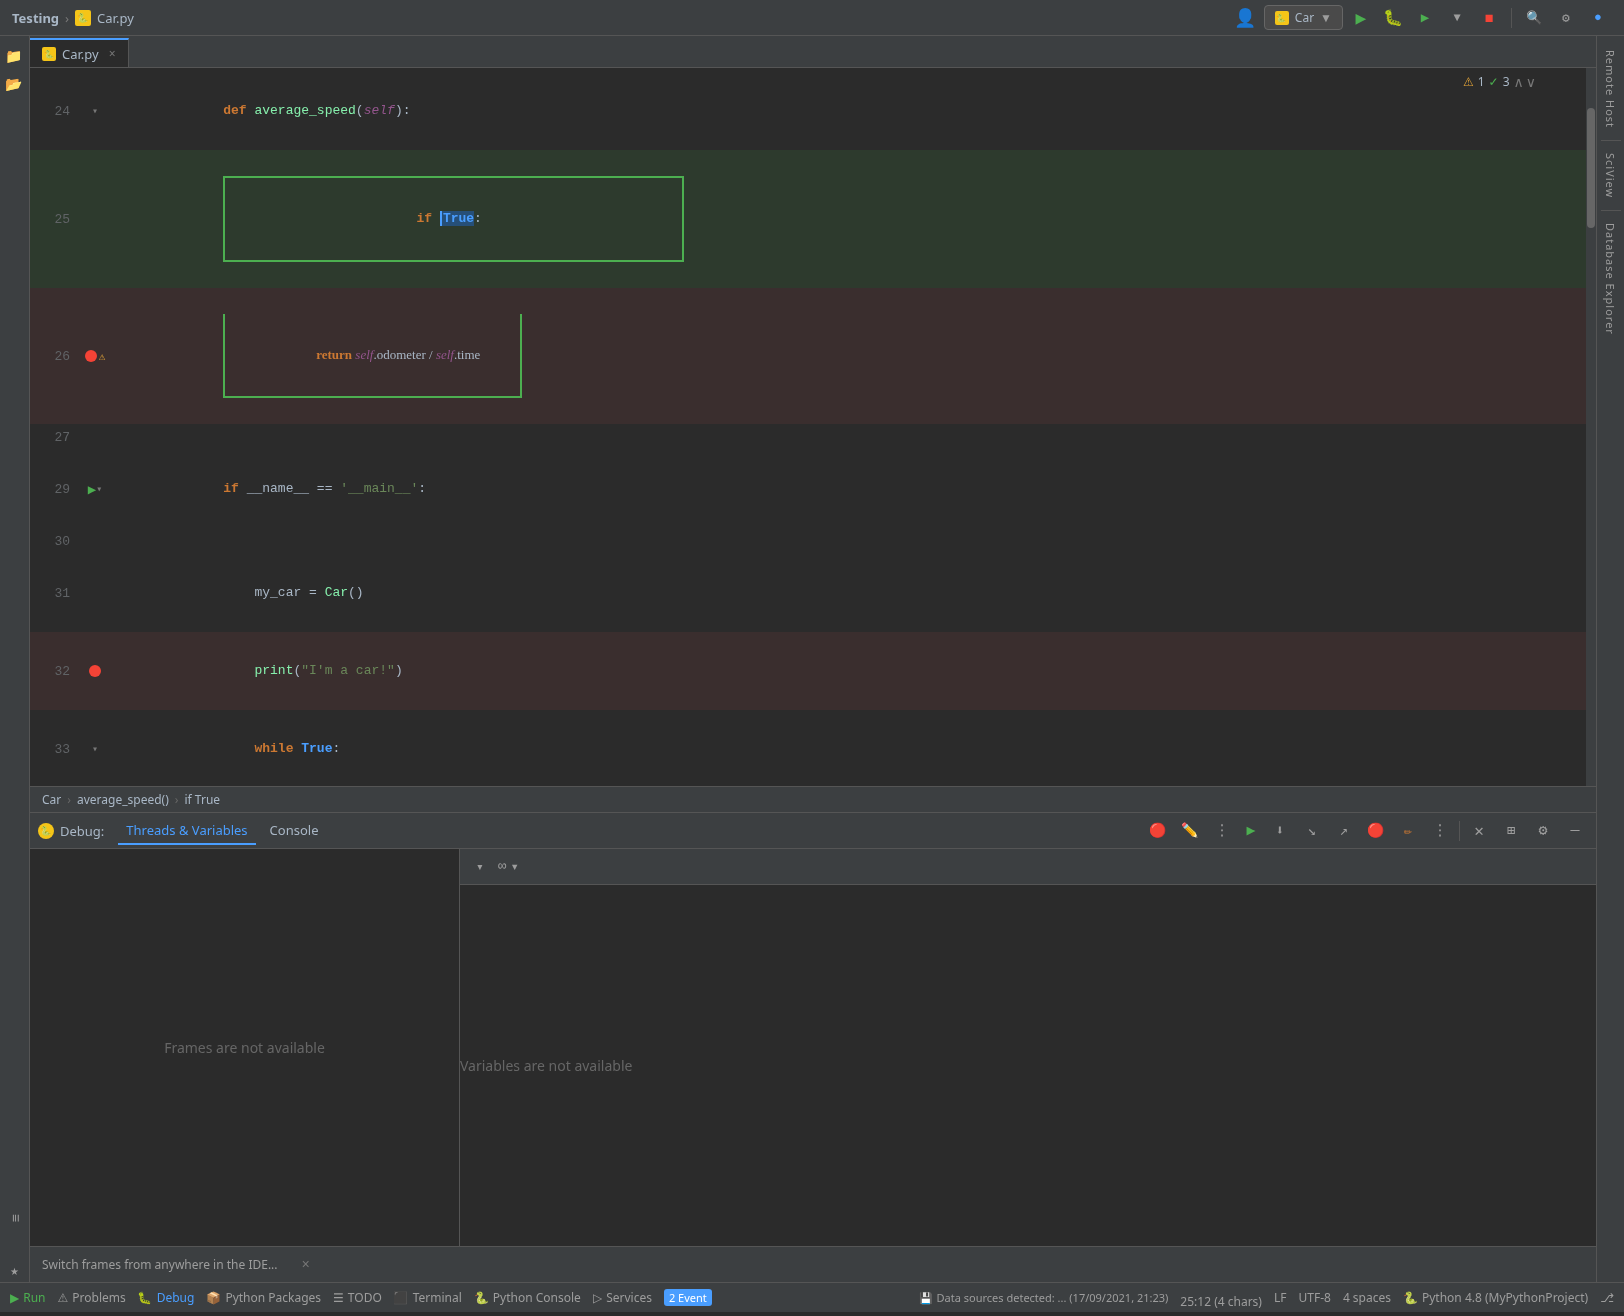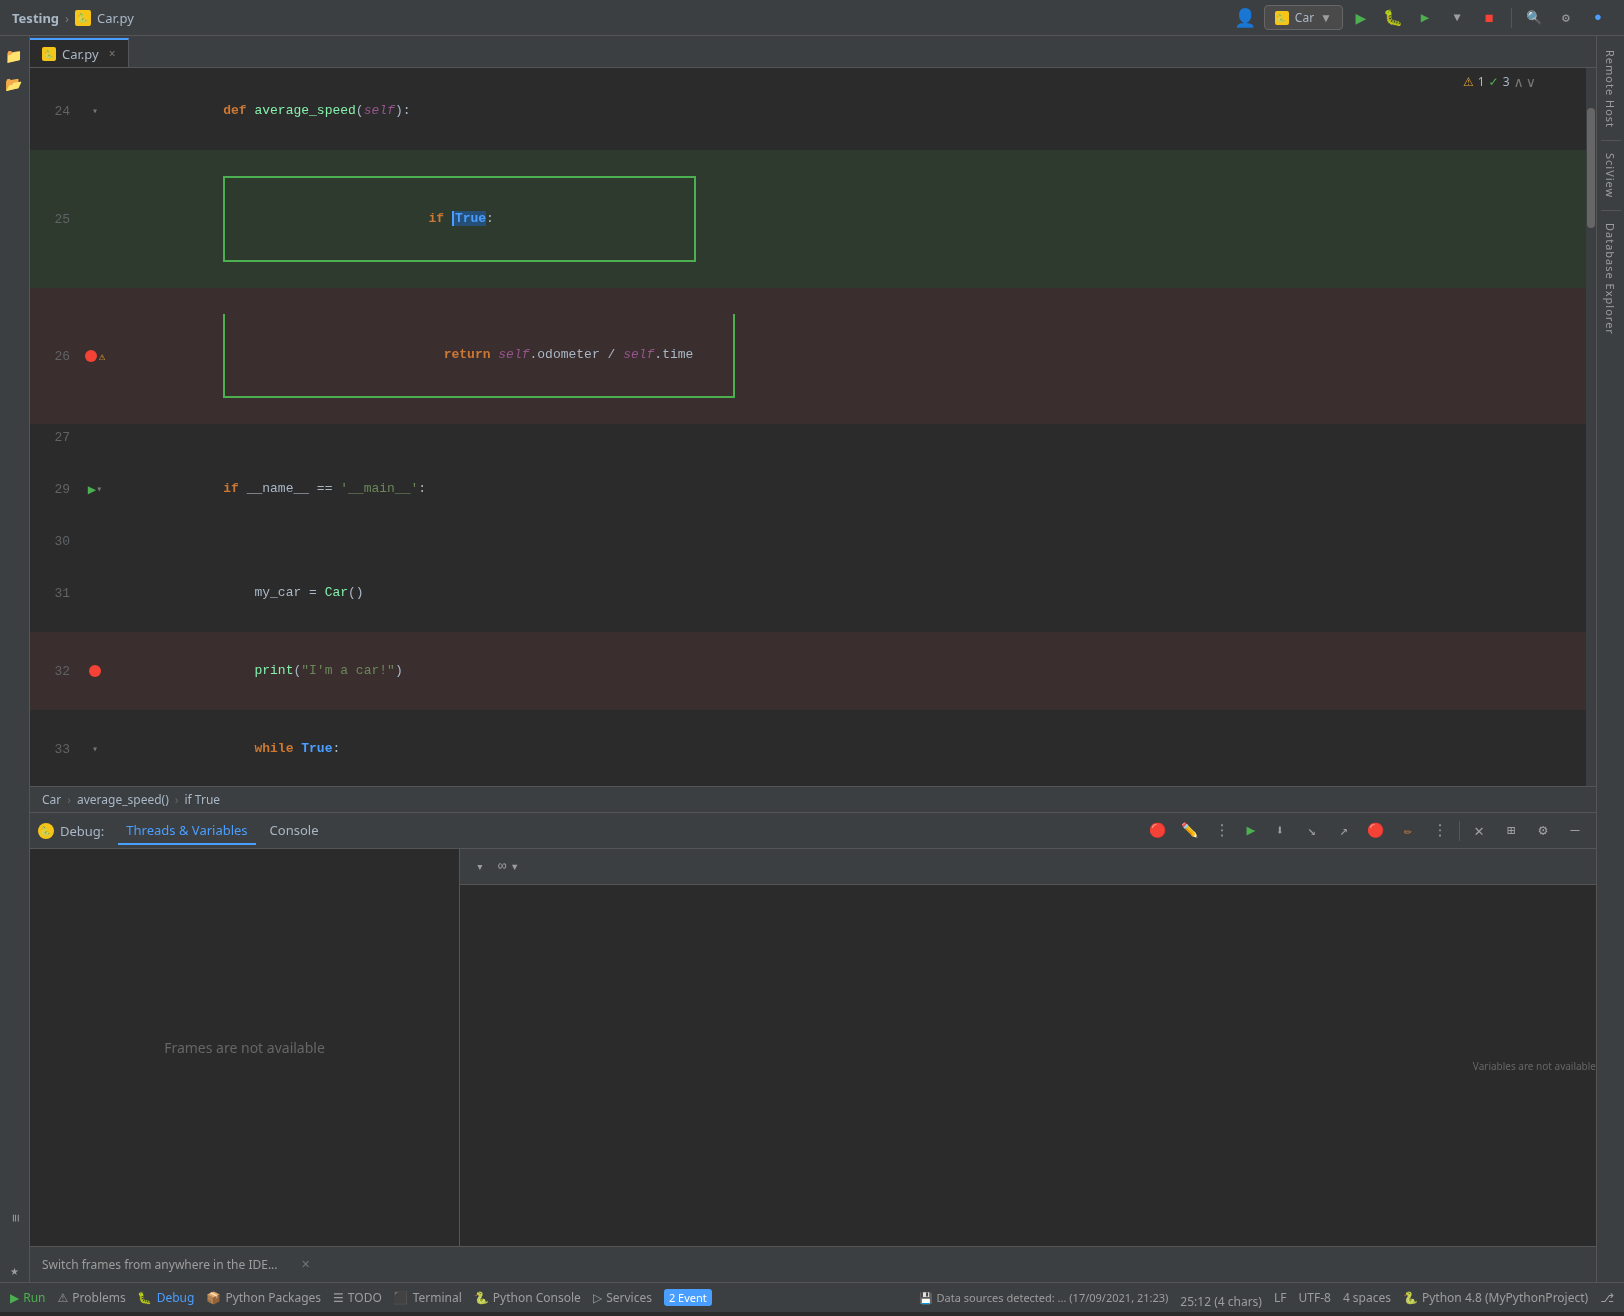--- a/index.html
+++ b/index.html
@@ -404,24 +404,24 @@
     .watch-icons {
       display: flex;
       gap: 4px;
       color: #9d9d9d;
       font-size: 14px;
     }
     .vars-empty {
       flex: 1;
       display: flex;
       align-items: center;
-      justify-content: flex-end;
+      justify-content: flex-start;
       color: #666;
       font-family: system-ui, sans-serif;
-      font-size: 10px;
+      font-size: 14px;
     }
 
     
     .notification-bar {
       height: 36px;
       background: #3c3f41;
       display: flex;
       align-items: center;
       padding: 16px 12px;
       border-top: 1px solid #555;
@@ -566,34 +566,34 @@
             </div>
             <div class="line-content">
               <span class="kw">def </span><span class="fn">average_speed</span><span class="op">(</span><span class="self-kw">self</span><span class="op">):</span>
             </div>
           </div>
 
           <div class="code-line" style="background:#2d3a2d;">
             <div class="line-number">25</div>
             <div class="line-gutter"></div>
             <div class="line-content">
-              <span style="display:inline-block;border:2px solid #4caf50;padding:2px 200px 2px 16px;margin-left:0;">
+              <span style="display:inline-block;border:2px solid #4caf50;padding:2px 200px 2px 4px;margin-left:0;">
                 <span class="var">        </span><span class="kw">if </span><span class="true-kw cursor-highlight">True</span><span class="op">:</span>
               </span>
             </div>
           </div>
 
           <div class="code-line highlighted-line">
             <div class="line-number">26</div>
             <div class="line-gutter">
               <div class="breakpoint"></div>
               <span style="color:#e8a838;font-size:11px;margin-left:2px;">⚠</span>
             </div>
             <div class="line-content">
-              <span style="display:inline-block;border:2px solid #4caf50;border-top:none;padding:2px 40px 2px 0;">
+              <span style="display:inline-block;border:2px solid #4caf50;border-top:none;padding:2px 40px 2px 0;font-family:Liberation Serif, serif;">
                 <span class="var">            </span><span class="kw">return </span><span class="self-kw">self</span><span class="op">.</span><span class="var">odometer</span><span class="op"> / </span><span class="self-kw">self</span><span class="op">.</span><span class="var">time</span>
               </span>
             </div>
           </div>
 
           <div class="code-line">
             <div class="line-number">27</div>
             <div class="line-gutter"></div>
             <div class="line-content"></div>
           </div>

